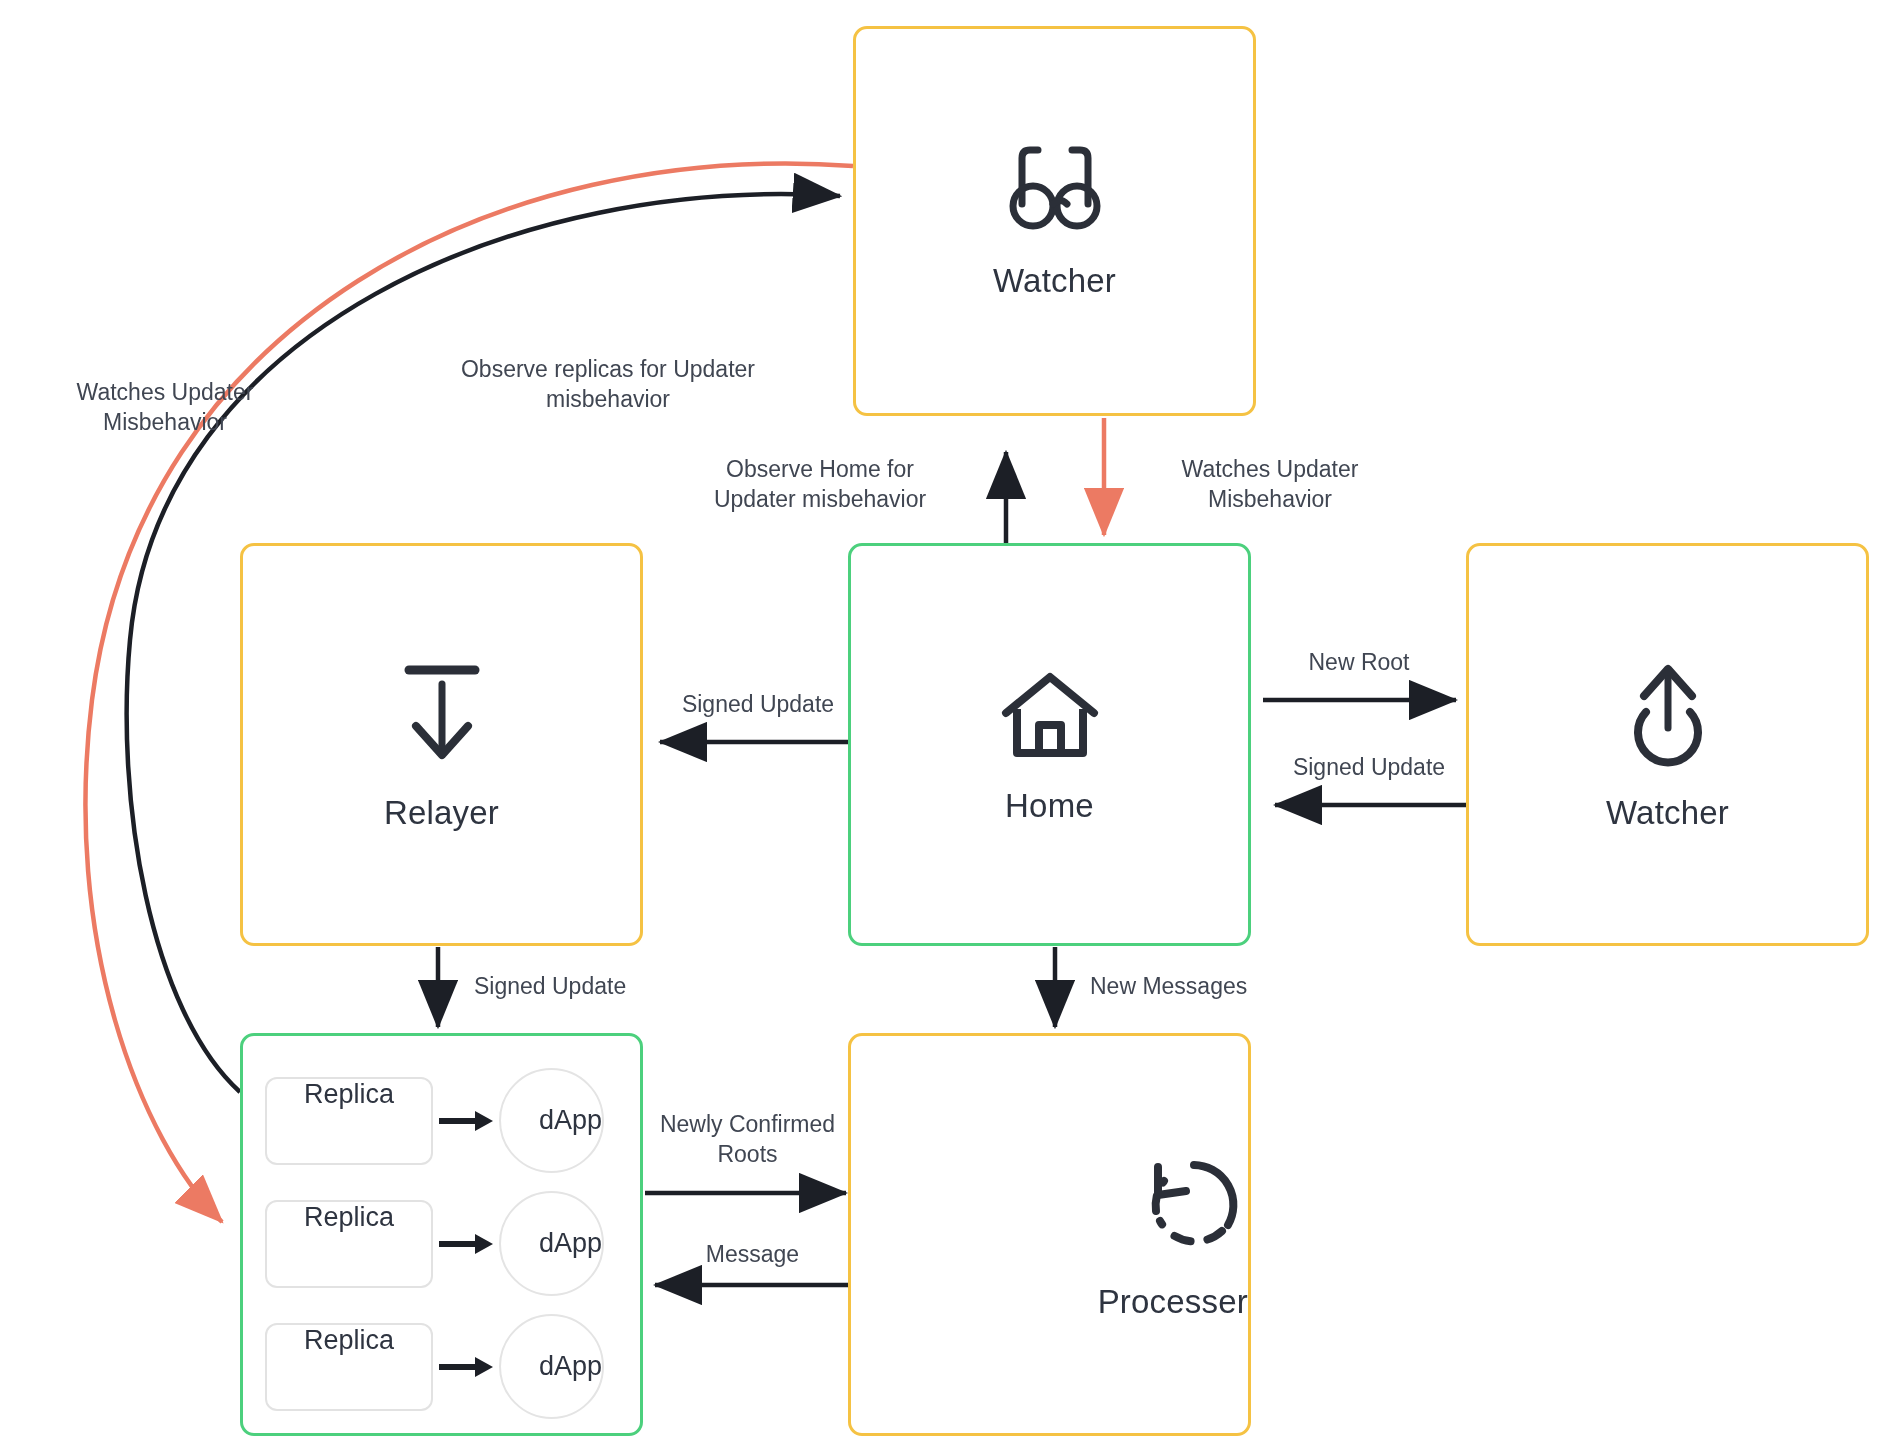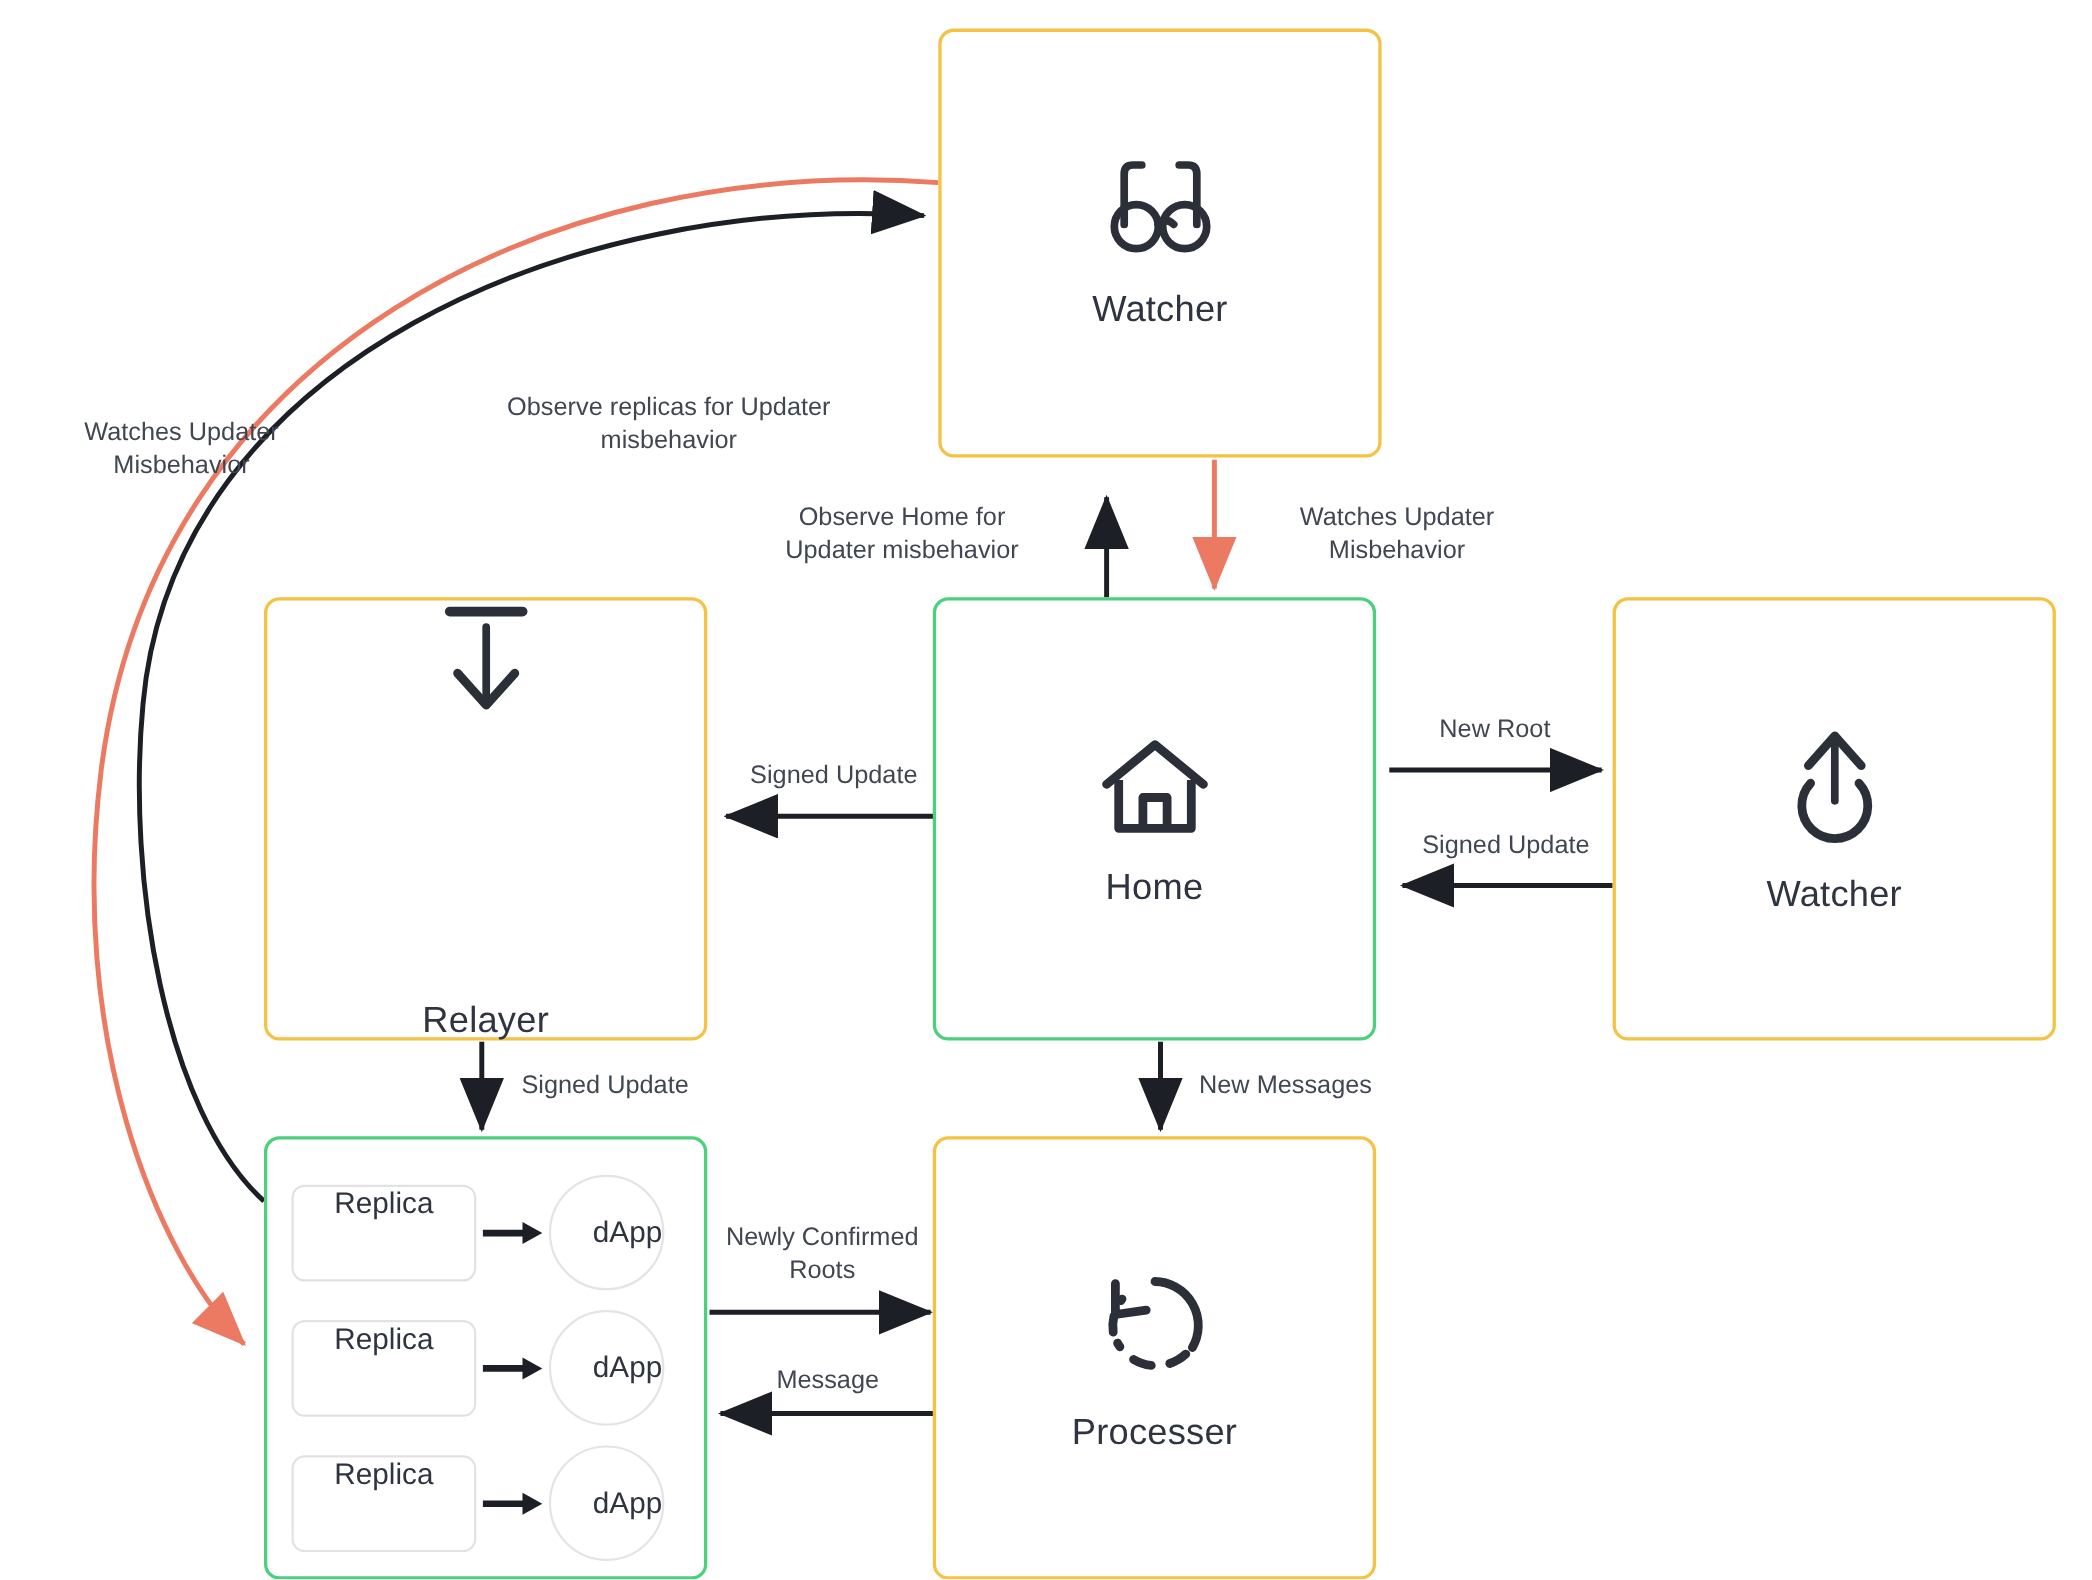--- a/index.html
+++ b/index.html
@@ -164,21 +164,21 @@
     <span class="node-icon">
       <svg width="100" height="96" viewBox="0 0 100 96">
         <path d="M6 46 L50 10 L94 46" fill="none" stroke="#2b2f38" stroke-width="8" stroke-linecap="round" stroke-linejoin="round"></path>
         <path d="M17 42 V86 H83 V42" fill="none" stroke="#2b2f38" stroke-width="8" stroke-linejoin="round"></path>
         <path d="M39 86 V58 H61 V86" fill="none" stroke="#2b2f38" stroke-width="8" stroke-linejoin="round"></path>
       </svg>
     </span>
     <span class="node-label">Home</span>
   </div>
 
-  <div class="node amber" style="left:240px; top:543px; width:403px; height:403px;justify-content:space-between;">
+  <div class="node amber" style="left:240px; top:543px; width:403px; height:403px;">
     <span class="node-icon">
       <svg width="100" height="110" viewBox="0 0 100 110">
         <path d="M17 10 H83" fill="none" stroke="#2b2f38" stroke-width="9" stroke-linecap="round"></path>
         <path d="M50 24 V92" fill="none" stroke="#2b2f38" stroke-width="7" stroke-linecap="round"></path>
         <path d="M24 66 L50 95 L76 66" fill="none" stroke="#2b2f38" stroke-width="8" stroke-linecap="round" stroke-linejoin="round"></path>
       </svg>
     </span>
     <span class="node-label">Relayer</span>
   </div>
 
@@ -186,21 +186,21 @@
     <span class="node-icon">
       <svg width="100" height="110" viewBox="0 0 100 110">
         <path d="M50 10 V68" fill="none" stroke="#2b2f38" stroke-width="7" stroke-linecap="round"></path>
         <path d="M26 36 L50 9 L74 36" fill="none" stroke="#2b2f38" stroke-width="8" stroke-linecap="round" stroke-linejoin="round"></path>
         <path d="M28 52 A30 30 0 1 0 72 52" fill="none" stroke="#2b2f38" stroke-width="8" stroke-linecap="round"></path>
       </svg>
     </span>
     <span class="node-label">Watcher</span>
   </div>
 
-  <div class="node amber" style="left:848px; top:1033px; width:403px; height:403px;">
+  <div class="node amber" style="left:848px; top:1033px; width:403px; height:403px;align-items:flex-end;">
     <span class="node-icon">
       <svg width="108" height="108" viewBox="0 0 108 108">
         <path d="M54 14 A40 40 0 0 1 88 74" fill="none" stroke="#2b2f38" stroke-width="8" stroke-linecap="round"></path>
         <path d="M82 80 A40 40 0 0 1 20 70" fill="none" stroke="#2b2f38" stroke-width="8" stroke-linecap="round" stroke-dasharray="17 17"></path>
         <path d="M16 60 A40 40 0 0 1 24 30" fill="none" stroke="#2b2f38" stroke-width="8" stroke-linecap="round" stroke-dasharray="15 15"></path>
         <path d="M18 16 V44 M18 44 L46 40" fill="none" stroke="#2b2f38" stroke-width="8" stroke-linecap="round" stroke-linejoin="round"></path>
       </svg>
     </span>
     <span class="node-label">Processer</span>
   </div>

